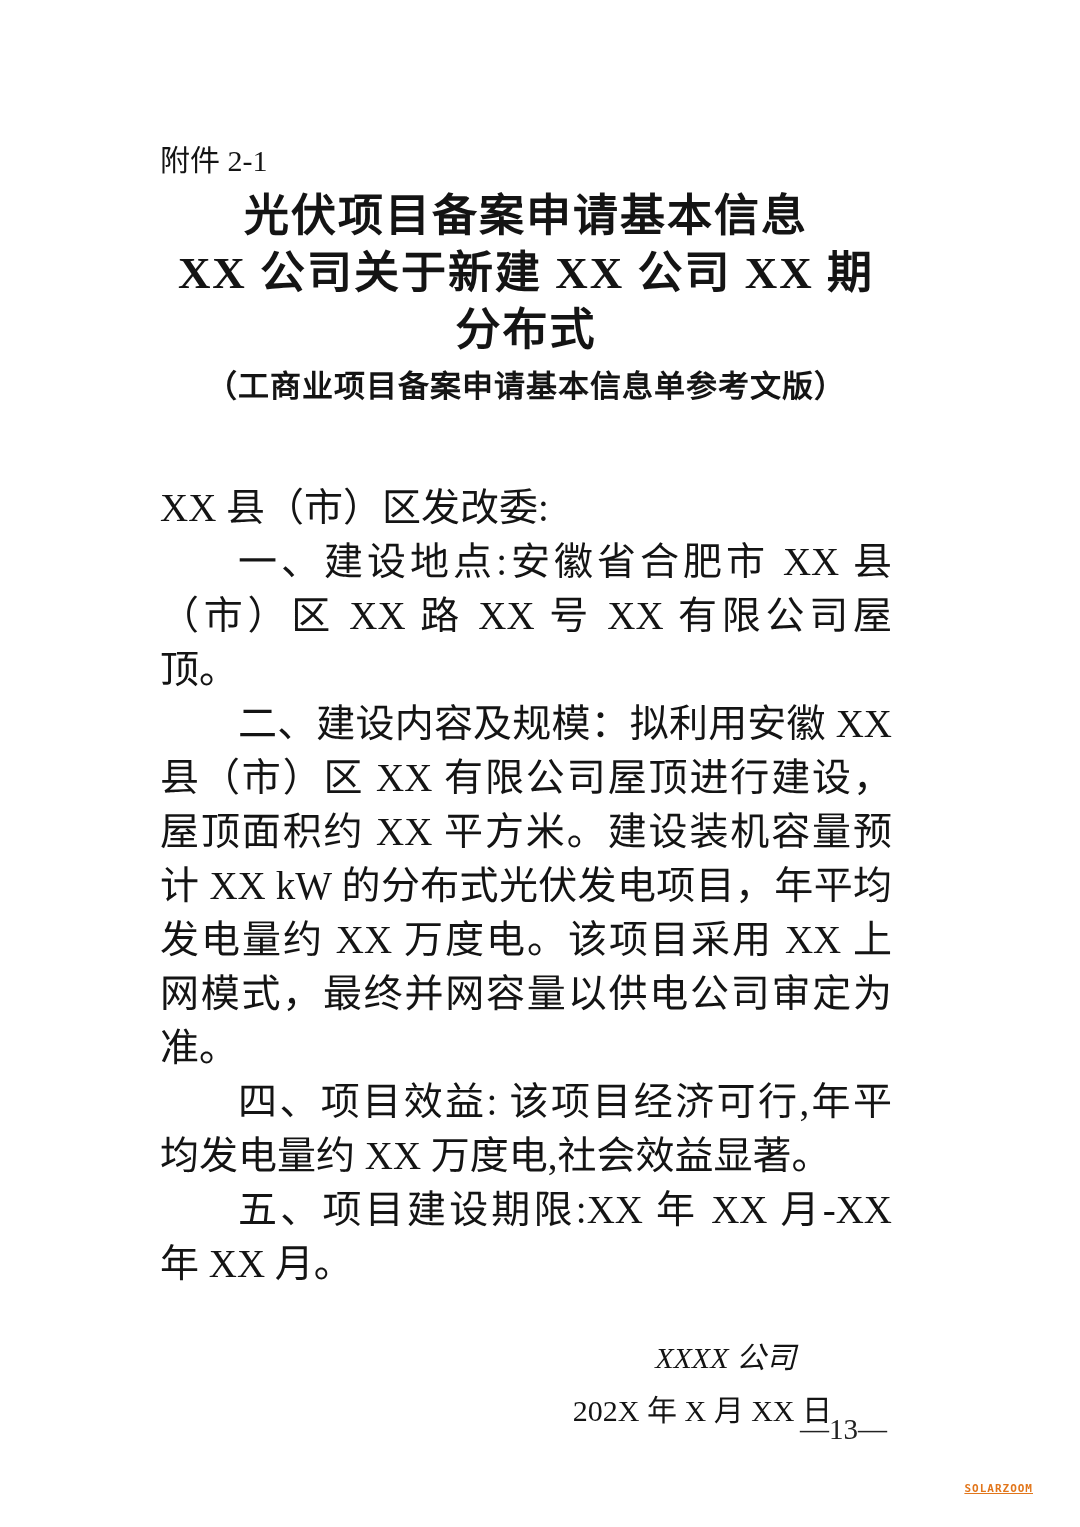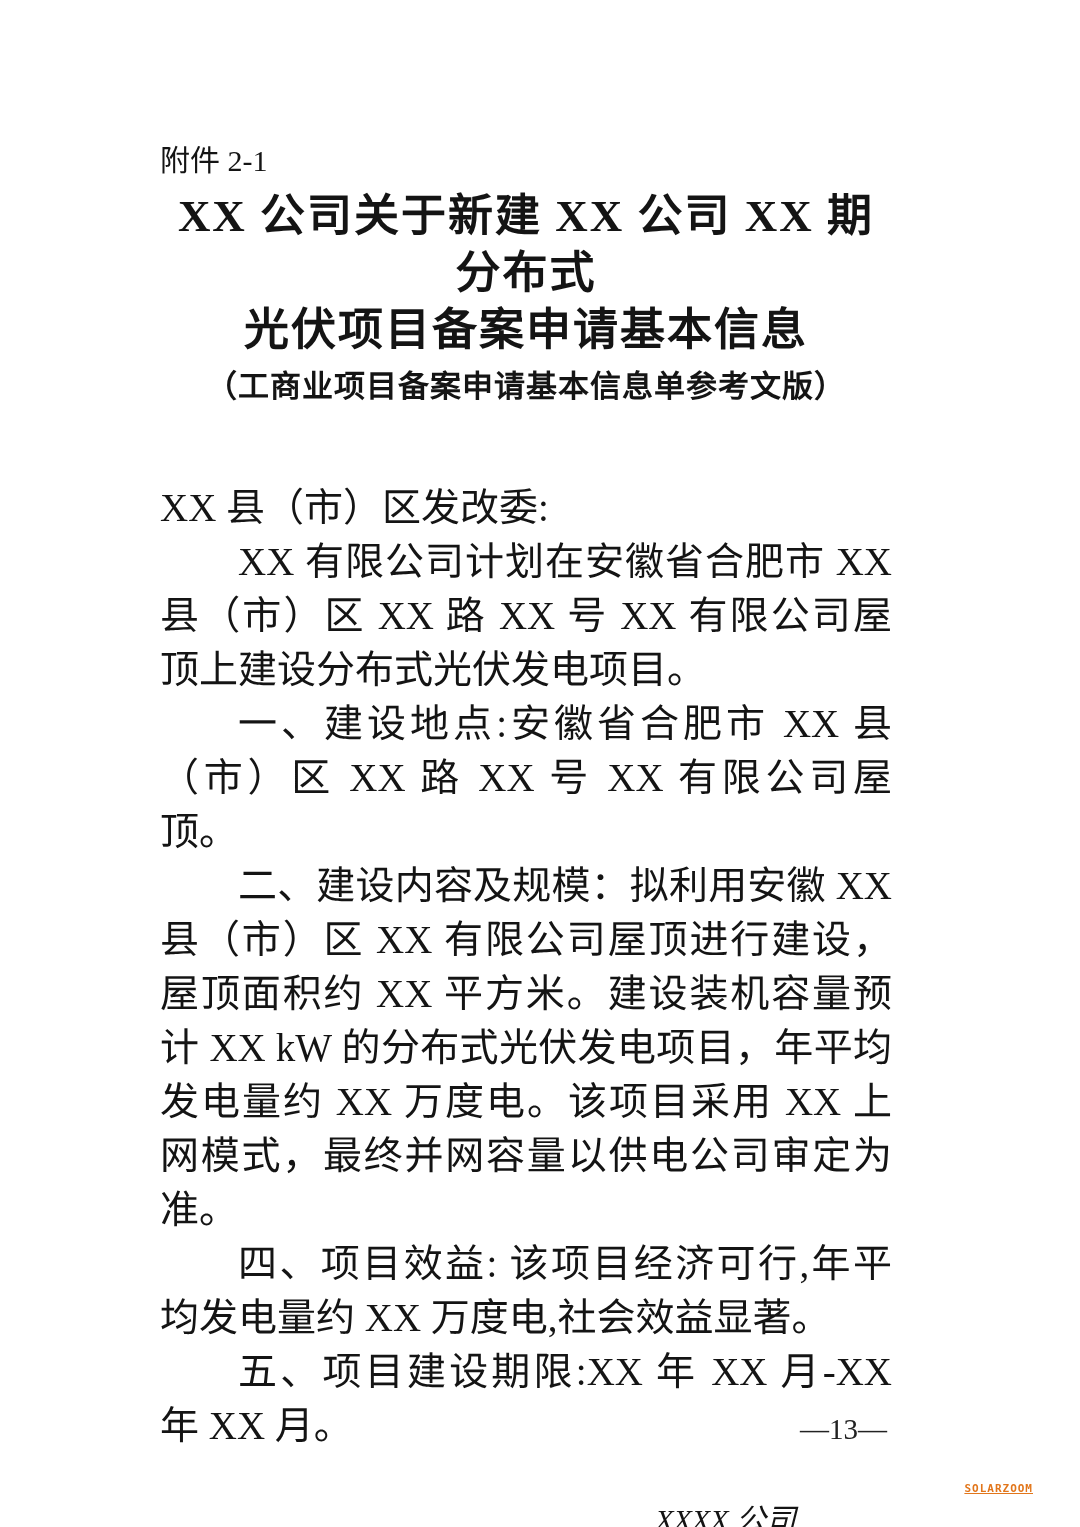--- a/index.html
+++ b/index.html
@@ -91,29 +91,28 @@
 </style>
 </head>
 <body>
 
 <div class="page" style="color: rgb(20, 20, 20); background: rgb(255, 255, 255);">
   <div class="content">
 
     <div class="attachment-label">附件 2-1</div>
 
     <div class="doc-title">
+      <div>光伏项目备案申请基本信息</div>
       <div>XX 公司关于新建 XX 公司 XX 期分布式</div>
-      <div>光伏项目备案申请基本信息</div>
     </div>
 
     <div class="doc-subtitle">（工商业项目备案申请基本信息单参考文版）</div>
 
     <div class="doc-body">
       <p class="salutation">XX 县（市）区发改委:</p>
-      <p class="para-indent">XX 有限公司计划在安徽省合肥市 XX 县（市）区 XX 路 XX 号 XX 有限公司屋顶上建设分布式光伏发电项目。</p>
       <p class="para-indent">一、建设地点:安徽省合肥市 XX 县（市）区 XX 路 XX 号 XX 有限公司屋顶。</p>
       <p class="para-indent">二、建设内容及规模：拟利用安徽 XX 县（市）区 XX 有限公司屋顶进行建设，屋顶面积约 XX 平方米。建设装机容量预计 XX kW 的分布式光伏发电项目，年平均发电量约 XX 万度电。该项目采用 XX 上网模式，最终并网容量以供电公司审定为准。</p>
       <p class="para-indent">四、项目效益: 该项目经济可行,年平均发电量约 XX 万度电,社会效益显著。</p>
       <p class="para-indent">五、项目建设期限:XX 年 XX 月-XX 年 XX 月。</p>
     </div>
 
     <div class="signature-block">
       <div class="sig-company">XXXX 公司</div>
       <div class="sig-date">202X 年 X 月 XX 日</div>
     </div>

